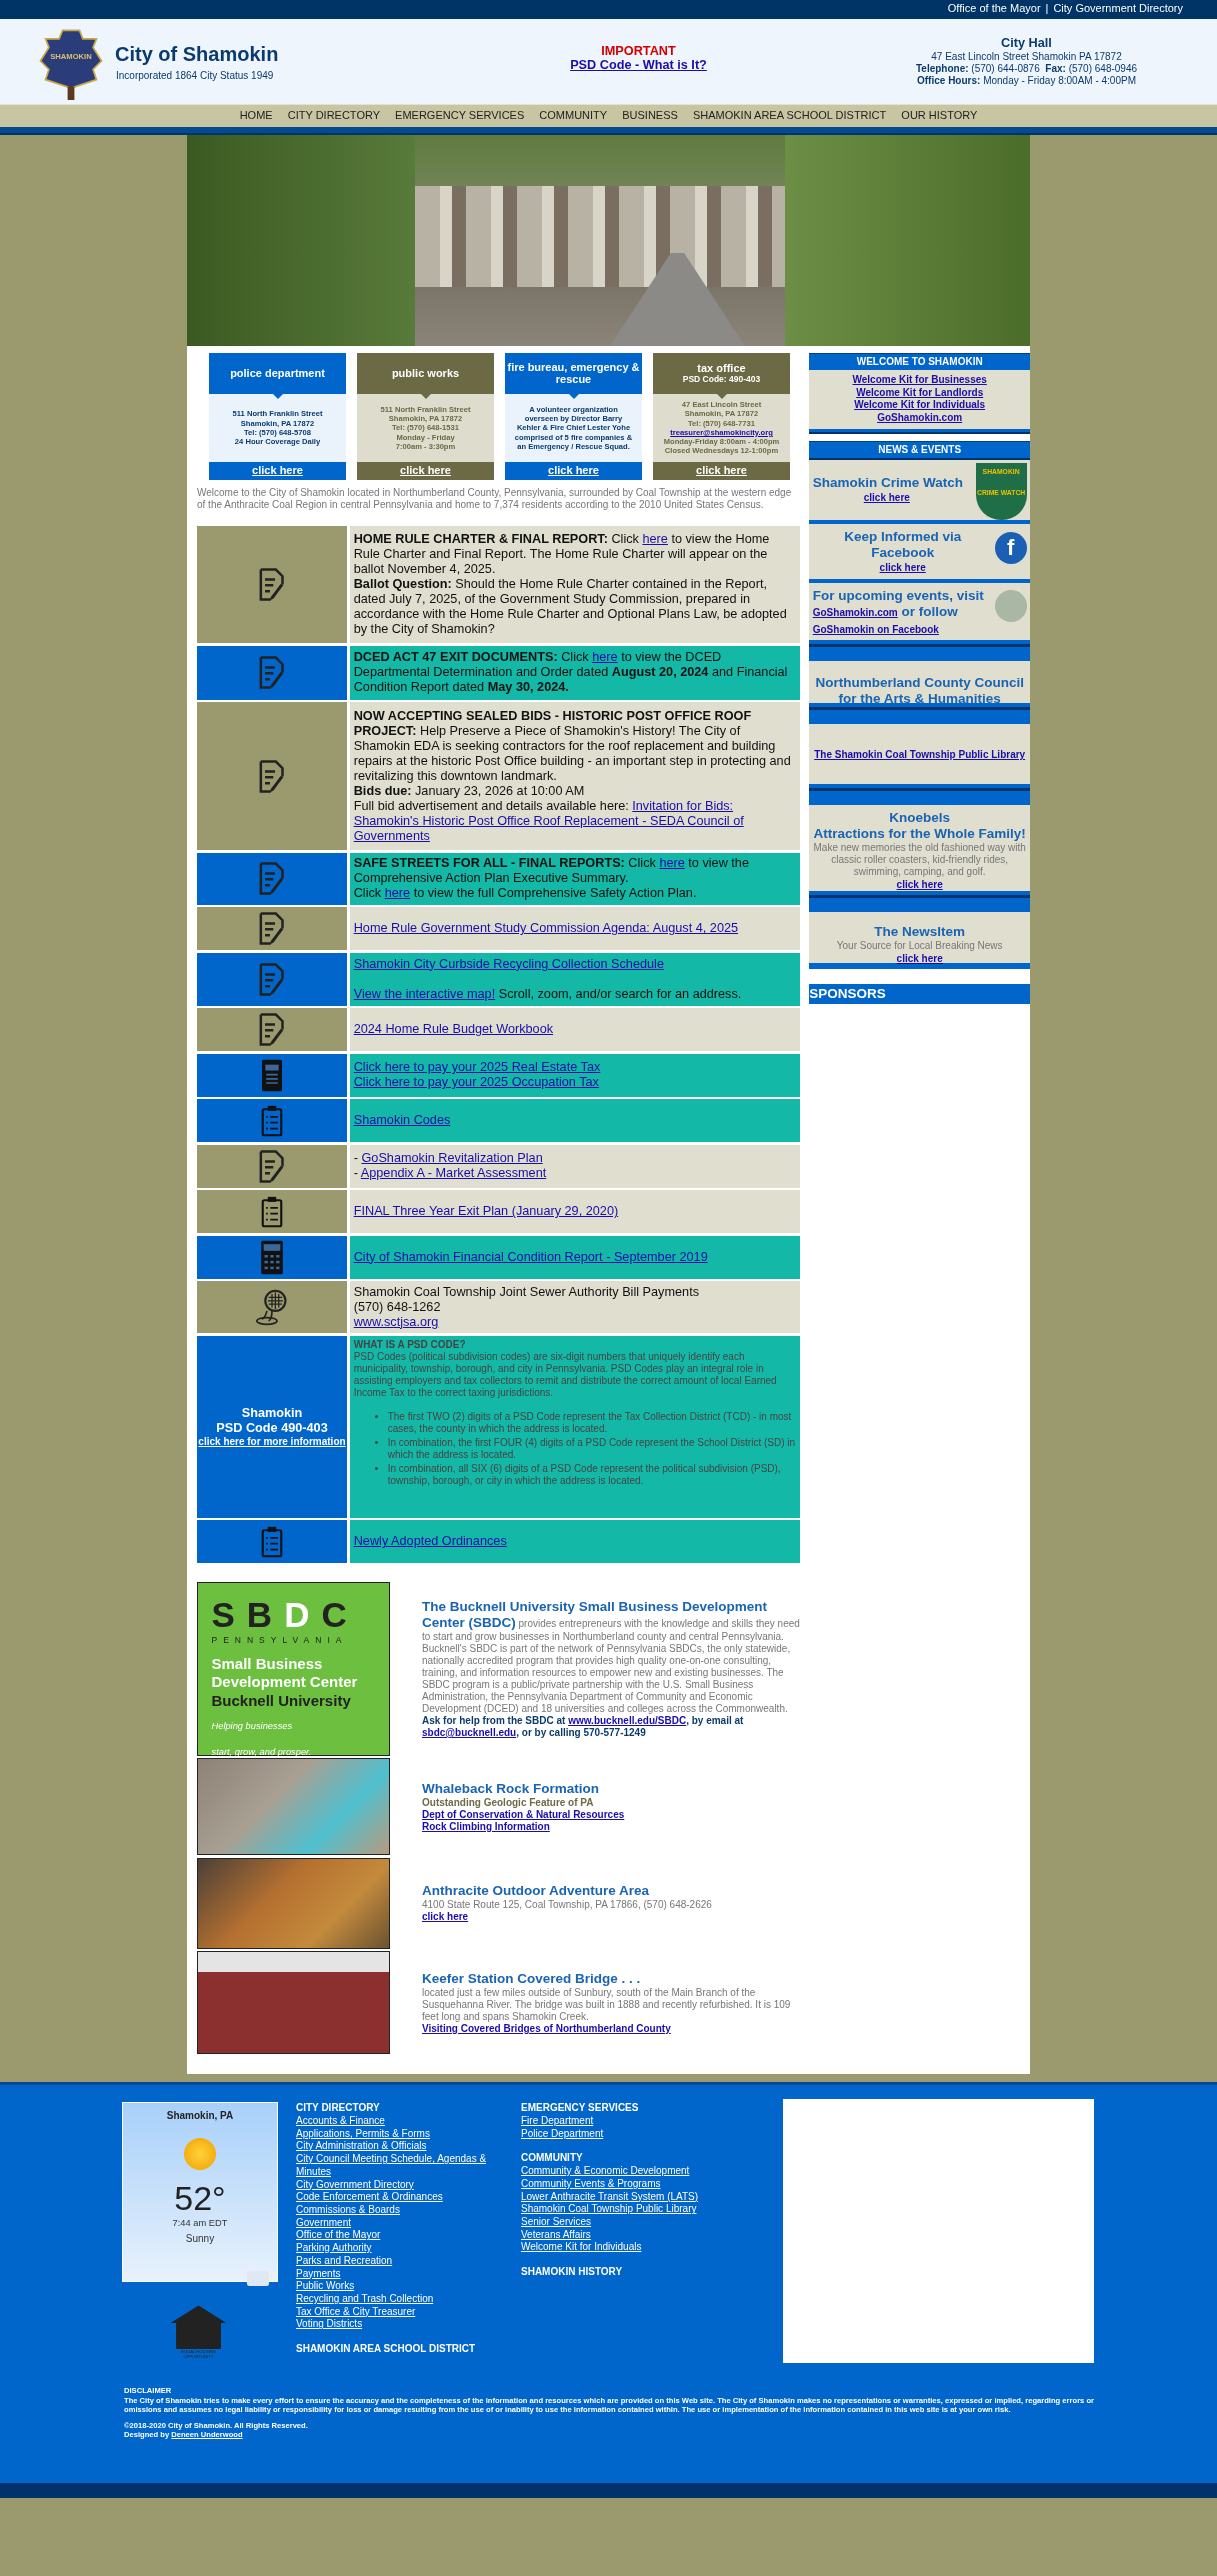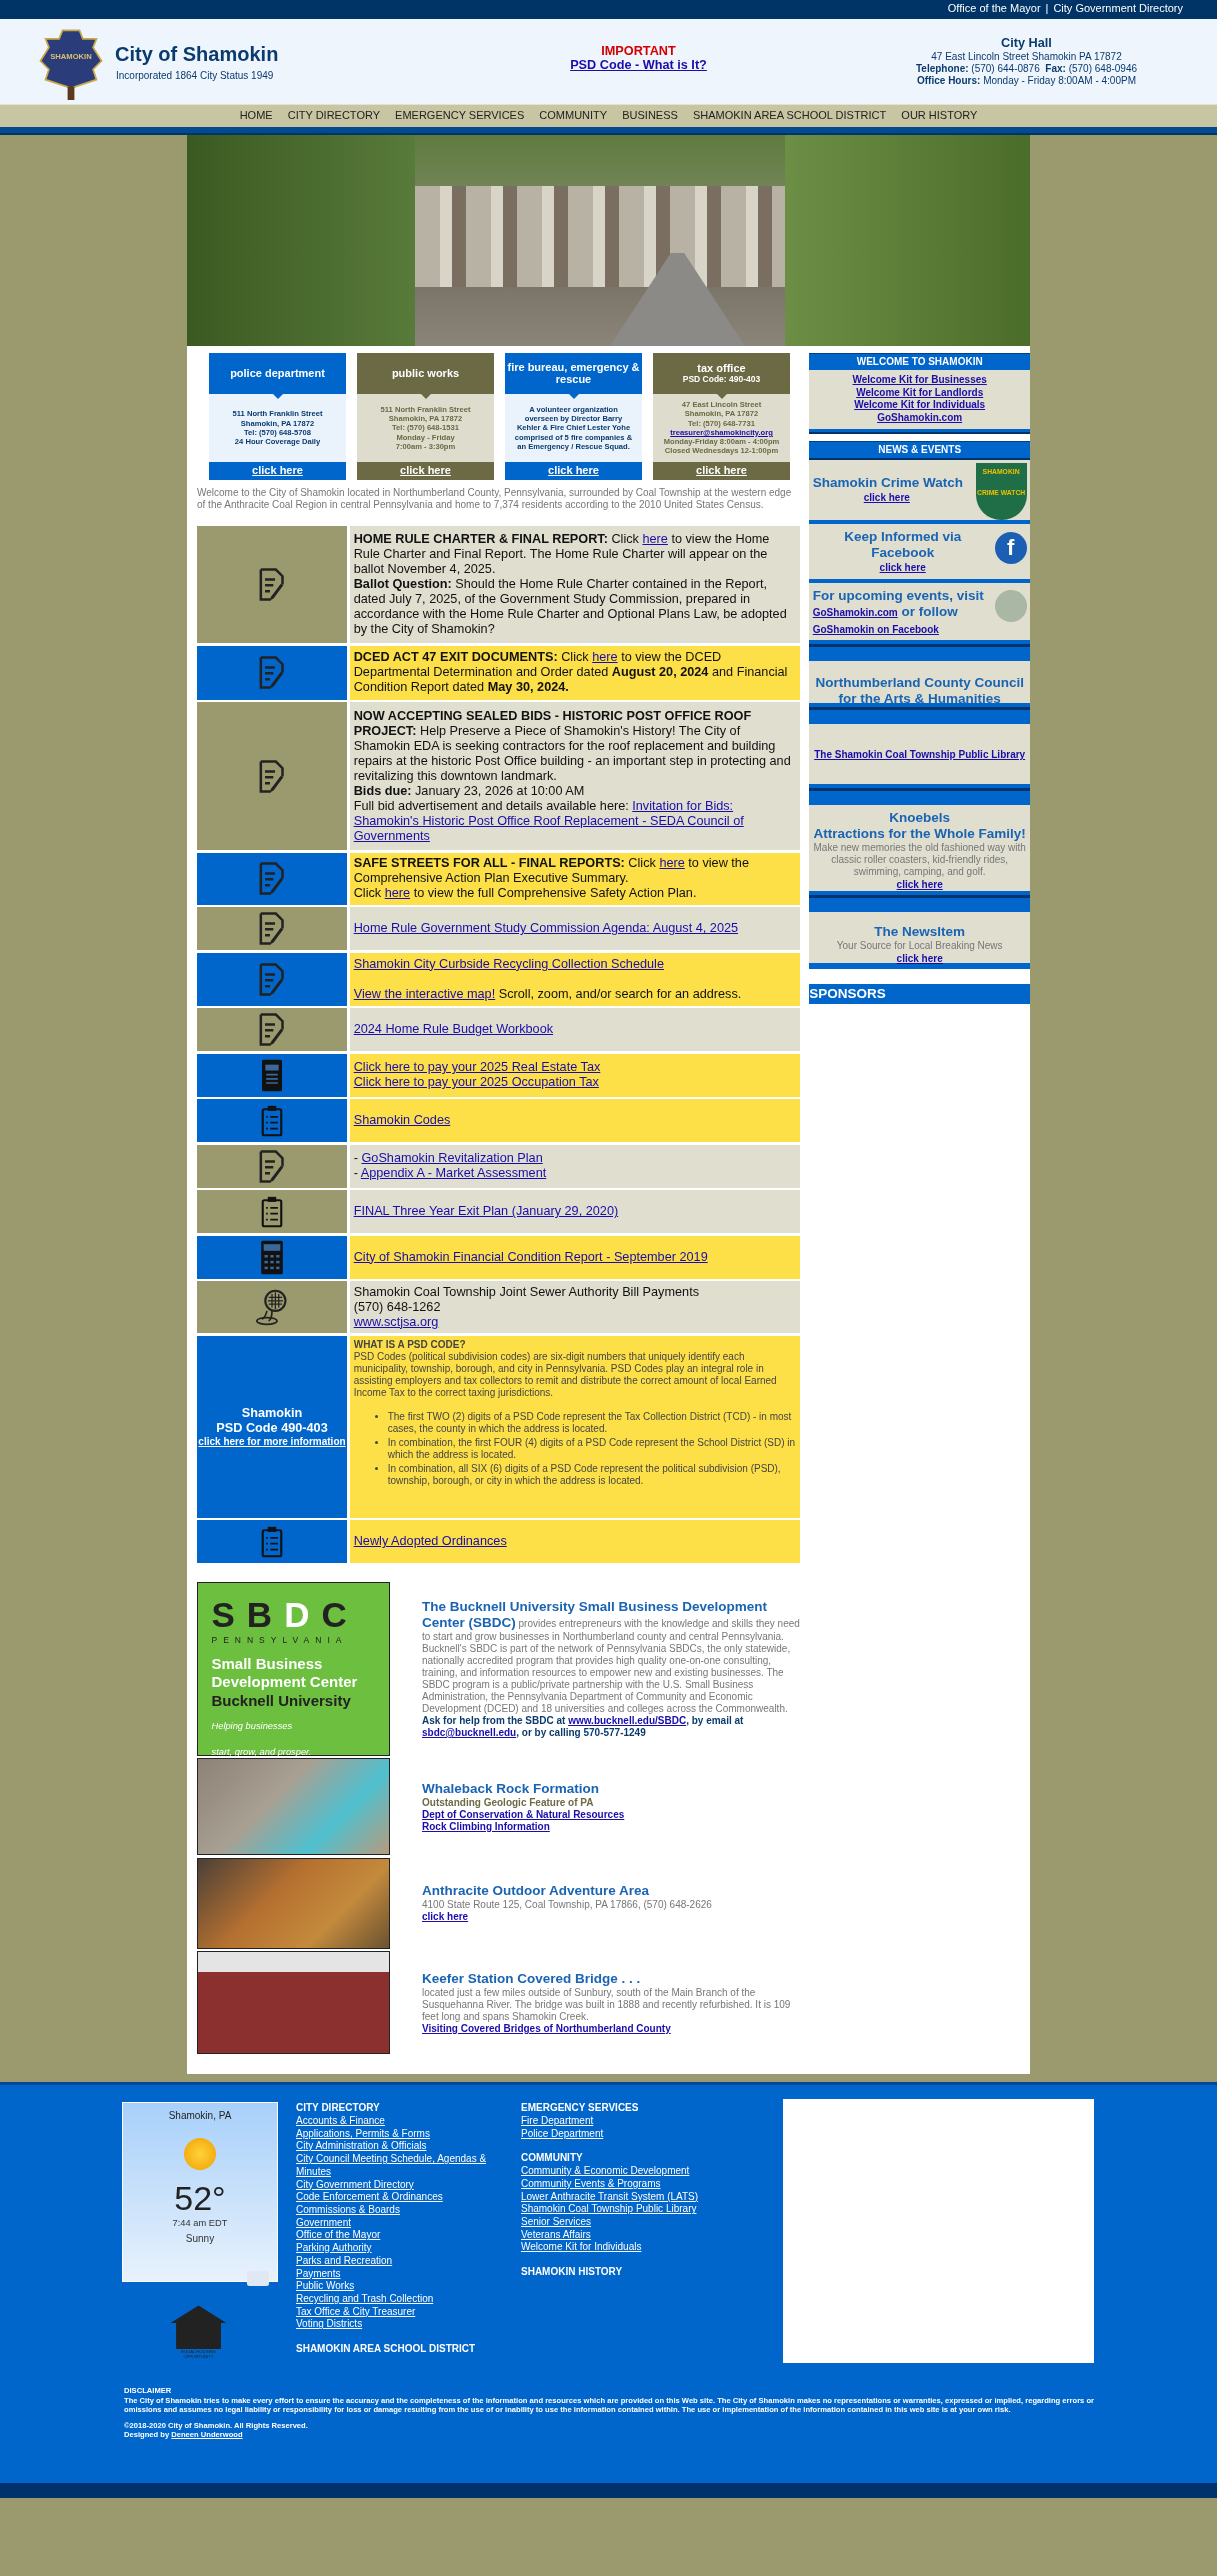--- a/index.html
+++ b/index.html
@@ -37,21 +37,21 @@
 .card .cb{height:68px;font-size:7.6px;font-weight:bold;text-align:center;display:flex;flex-direction:column;justify-content:center;line-height:9.3px;padding:0 1.7px}
 .card .cbtn{height:18.6px;color:#fff;font-weight:bold;font-size:11px;text-align:center;padding-top:2.5px;text-decoration:underline;display:block}
 .blue .ct{background:#0066cc}.blue .ct:after{border-top-color:#0066cc}.blue .cb{background:#eaf3fc;color:#0b3b6e}.blue .cbtn{background:#0066cc}
 .olive .ct{background:#6b6a45}.olive .ct:after{border-top-color:#6b6a45}.olive .cb{background:#dedccd;color:#6b6a45}.olive .cbtn{background:#6b6a45}
 .welcome{color:#777;font-size:10px;line-height:12px;margin:6.8px 0 15px 0}
 .rows{display:flex;flex-direction:column;gap:2.5px}
 .row{display:flex;gap:2.5px}
 .row .ic{width:150px;display:flex;align-items:center;justify-content:center;flex-shrink:0}
 .row .tx{flex:1;padding:3.4px 4.2px;font-size:12.7px;line-height:15px;color:#111;display:flex;flex-direction:column;justify-content:center}
 .row.o .ic{background:#9b9a6e}.row.o .tx{background:#dfdecf}
-.row.b .ic{background:#0066cc}.row.b .tx{background:#fde047}
+.row.b .ic{background:#0066cc}.row.b .tx{background:#14b8a6}
 .row .tx a{color:#1a0dab}
 .psd-left{color:#fff;font-weight:bold;text-align:center;font-size:12.7px;line-height:15px}
 .psd-left a{color:#fff;font-size:10px;display:block;line-height:12px}
 .psd-text{font-size:10px!important;line-height:12px!important;color:#444!important;justify-content:flex-start!important}
 .psd-text ul{margin:12px 0 8.5px 34px}
 .psd-text li{margin-bottom:1.7px}
 .promos{margin-top:18.6px}
 .promo{display:flex;margin-bottom:2.5px;align-items:center}
 .promo .pimg{width:193px;border:1.7px solid #222;flex-shrink:0}
 .promo .ptx{padding-left:32px;font-size:10px;line-height:12px;color:#777}
@@ -80,21 +80,21 @@
 .news .ng{color:#777;font-size:10px;line-height:12px}
 .arrowbar{height:17px;background:#0066cc;border-top:3.4px solid #00336b;position:relative}
 .arrowbar:after{content:"";position:absolute;bottom:-5px;left:50%;margin-left:-5px;border-left:5px solid transparent;border-right:5px solid transparent;border-top:5px solid #0066cc}
 .badge{position:absolute;right:3.4px;top:3.4px;width:51px;height:57px;border-radius:0 0 25px 25px;background:#1f6e47;color:#f0c000;font-size:6.8px;font-weight:bold;padding-top:5px}
 .fb{position:absolute;right:3.4px;top:8.5px;width:32px;height:32px;border-radius:50%;background:#1a5fb4;color:#fff;font-size:22px;font-weight:bold;line-height:32px}
 .gos{position:absolute;right:3.4px;top:6.8px;width:32px;height:32px;border-radius:50%;background:#a9b7a4}
 .sponsors{background:#0066cc;color:#fff;font-weight:bold;font-size:13.5px;text-align:left;padding:2.5px 0;margin-top:15px}
 .footer-top{height:8.5px;background:#9b9a6e}
 .footer{background:#0066cc;padding:17px 0 0 0;height:401px;position:relative;border-top:3.4px solid #00479a}
 .weather{position:absolute;left:122px;top:17px;width:156px;height:180px;background:linear-gradient(180deg,#a8d0fa,#e8f2fc);text-align:center;border:0.8px solid #fff}
-.weather .wl{font-weight:normal;font-size:10px;margin-top:6.8px;color:#222}
+.weather .wl{font-weight:bold;font-size:10px;margin-top:6.8px;color:#222}
 .weather .sun{width:32px;height:32px;border-radius:50%;background:radial-gradient(#ffd23a,#f0a000);margin:17px auto 8.5px}
 .weather .wt{font-size:34px;color:#222}
 .weather .wtime{font-size:9.3px;color:#333}
 .weather .wc{font-size:10px;color:#333;margin-top:5px}
 .weather .wbtn{position:absolute;right:8.5px;bottom:-5px;width:22px;height:15px;background:#dfe8f4;border-radius:2.5px}
 .eho{position:absolute;left:169px;top:220px;width:59px;height:59px;text-align:center;color:#222;font-size:4.2px}
 .eho .house{width:56px;height:44px;background:#222;clip-path:polygon(50% 0,100% 40%,90% 40%,90% 100%,10% 100%,10% 40%,0 40%);margin:0 auto;position:relative}
 .fcol{position:absolute;top:17px;color:#fff;font-size:10px;line-height:12.7px}
 .fcol .fh{font-weight:bold;text-decoration:none}
 .fcol a{color:#fff;display:block}

